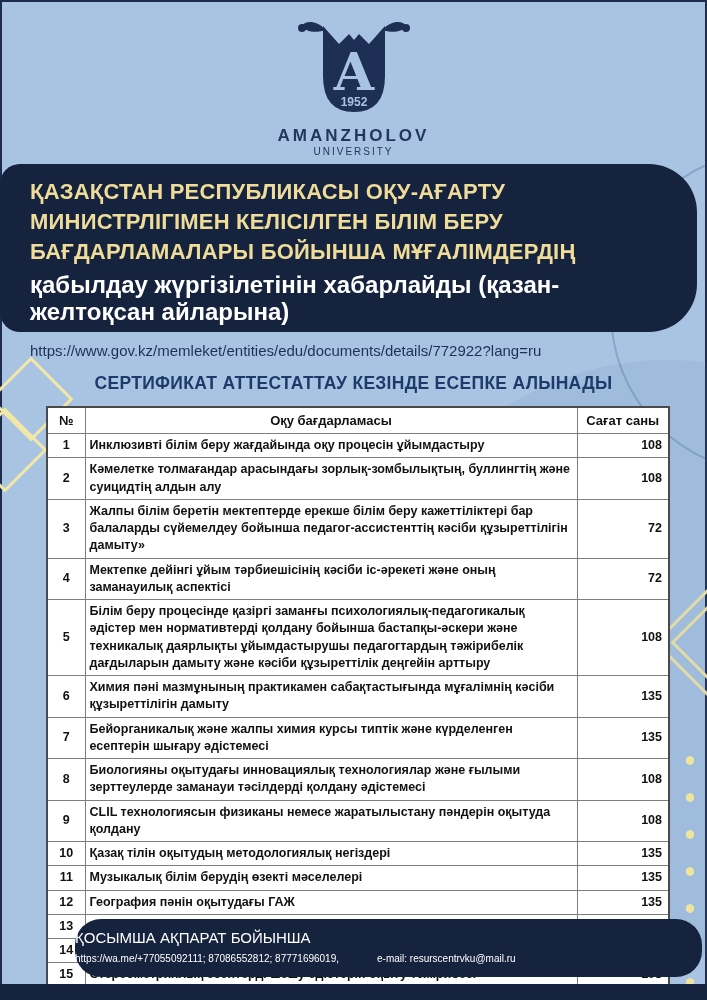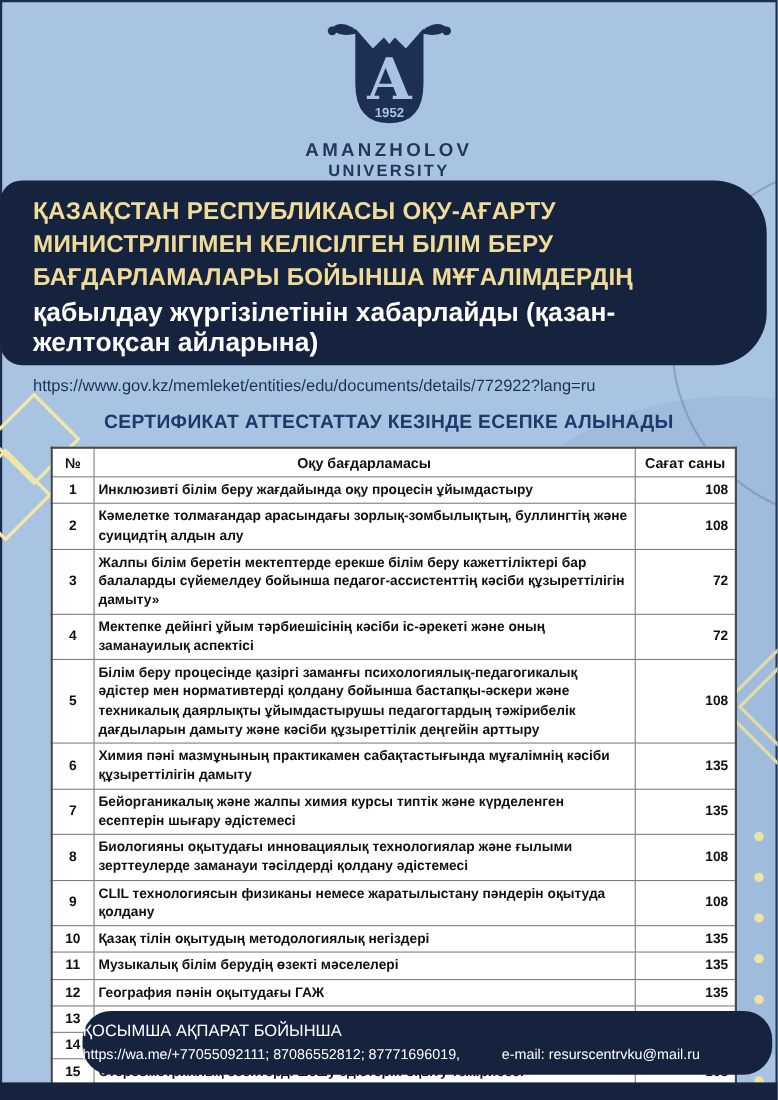--- a/index.html
+++ b/index.html
@@ -19,21 +19,21 @@
   .arc-circle{left:610px;top:150px;width:320px;height:320px;border-radius:50%;
     border:2px solid rgba(40,70,120,0.25);}
   .side-circle{left:367px;top:360px;width:600px;height:600px;border-radius:50%;
     background:rgba(80,120,175,0.10);}
   .dot-grid{left:350px;top:742px;width:357px;height:252px;
     background-image:radial-gradient(circle,#efe3a0 4px,rgba(0,0,0,0) 4.5px);
     background-size:40px 37px;}
   
   .logo-wrap{position:absolute;top:16px;left:0;width:707px;text-align:center;z-index:2;}
   .logo-name1{font-size:17px;font-weight:bold;letter-spacing:3px;color:#23365c;margin-top:2px;}
-  .logo-name2{font-size:15px;font-weight:bold;letter-spacing:2px;color:#23365c;}
+  .logo-name2{font-size:10px;font-weight:normal;letter-spacing:2px;color:#23365c;}
   
   .banner{position:absolute;left:0;top:164px;width:697px;height:168px;z-index:2;
     background:#16233e;border-radius:20px 48px 48px 20px;
     padding:13px 20px 0 30px;box-sizing:border-box;}
   .banner-line{color:#f0dc99;font-size:22px;font-weight:bold;line-height:30px;letter-spacing:.2px;}
   .banner-sub{color:#ffffff;font-size:24px;font-weight:bold;line-height:27px;margin-top:4px;}
   
   .gov-link{position:absolute;left:30px;top:342px;z-index:2;color:#1f3057;
     font-size:15px;font-weight:normal;cursor:pointer;}
   .section-title{position:absolute;left:0;top:373px;width:707px;text-align:center;z-index:2;
@@ -47,21 +47,21 @@
   td{font-size:12.5px;font-weight:bold;line-height:1.38;padding:3px 6px;}
   td.num{text-align:center;width:34px;}
   td.prog{text-align:left;padding-left:4px;}
   td.hours{text-align:right;width:88px;}
   col.c-num{width:38px;} col.c-hours{width:92px;}
   
   .footer-box{position:absolute;left:75px;top:919px;width:627px;height:58px;z-index:2;
     background:#16233e;border-radius:26px;color:#fff;
     box-sizing:border-box;padding-top:9px;}
   .footer-title{font-size:15px;line-height:20px;}
-  .footer-line2{font-size:13px;line-height:22px;}
+  .footer-line2{font-size:10px;line-height:22px;}
   .footer-email-label{margin-left:38px;}
   .bottom-strip{position:absolute;left:0;top:984px;width:707px;height:16px;
     background:#16233e;z-index:3;}
 </style>
 </head>
 <body>
 
 <div class="page">
 
   <div class="deco diamond d1"></div>

